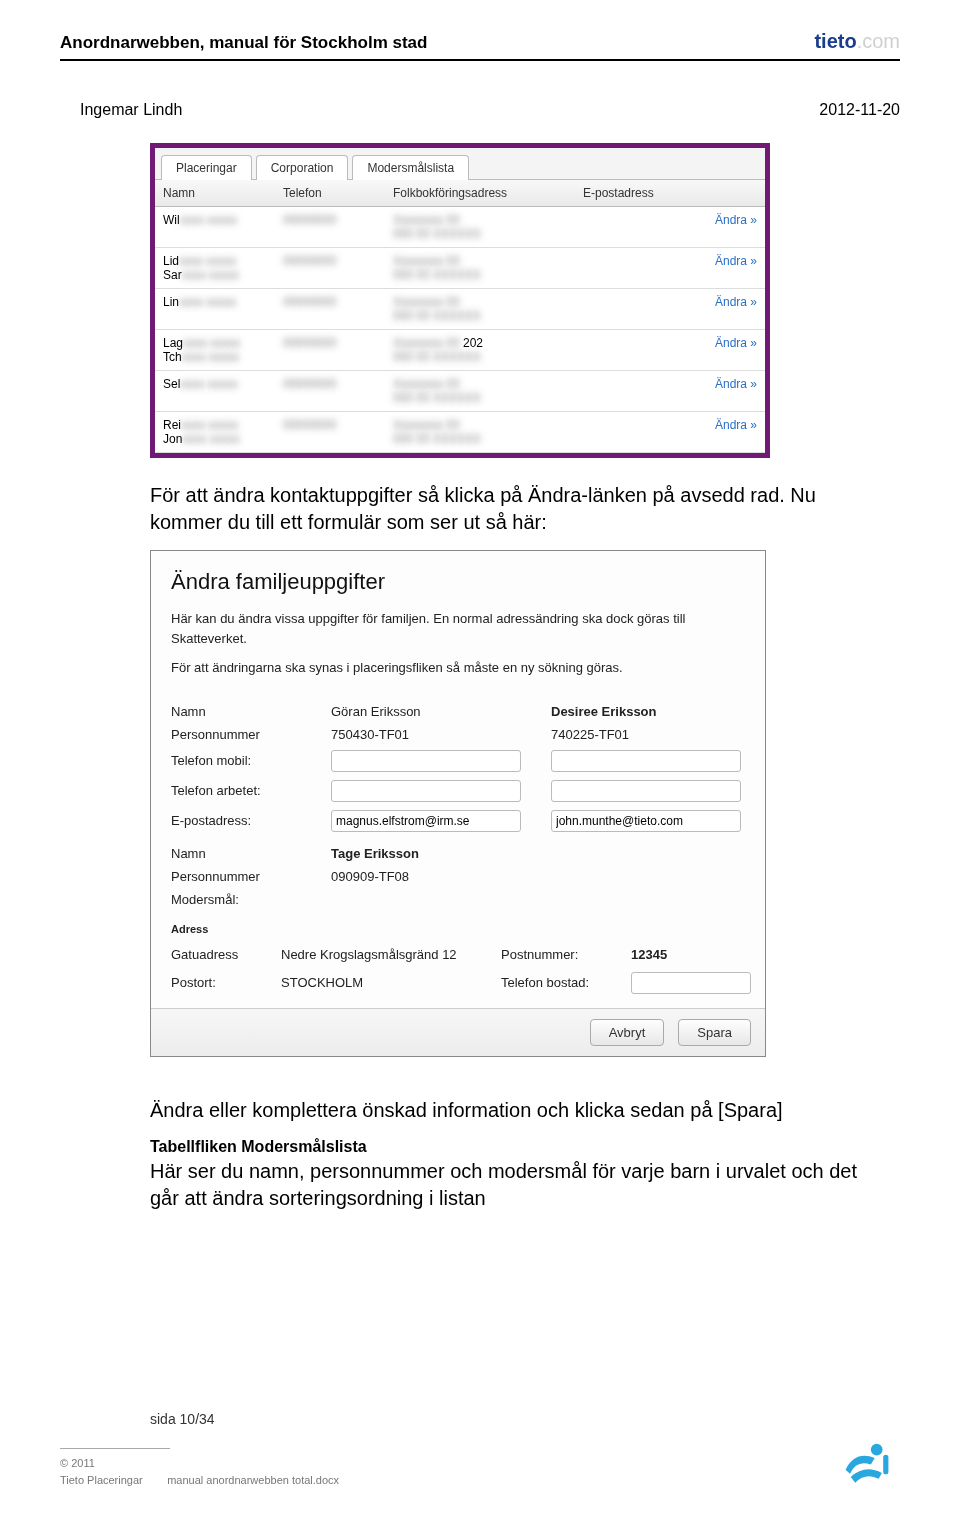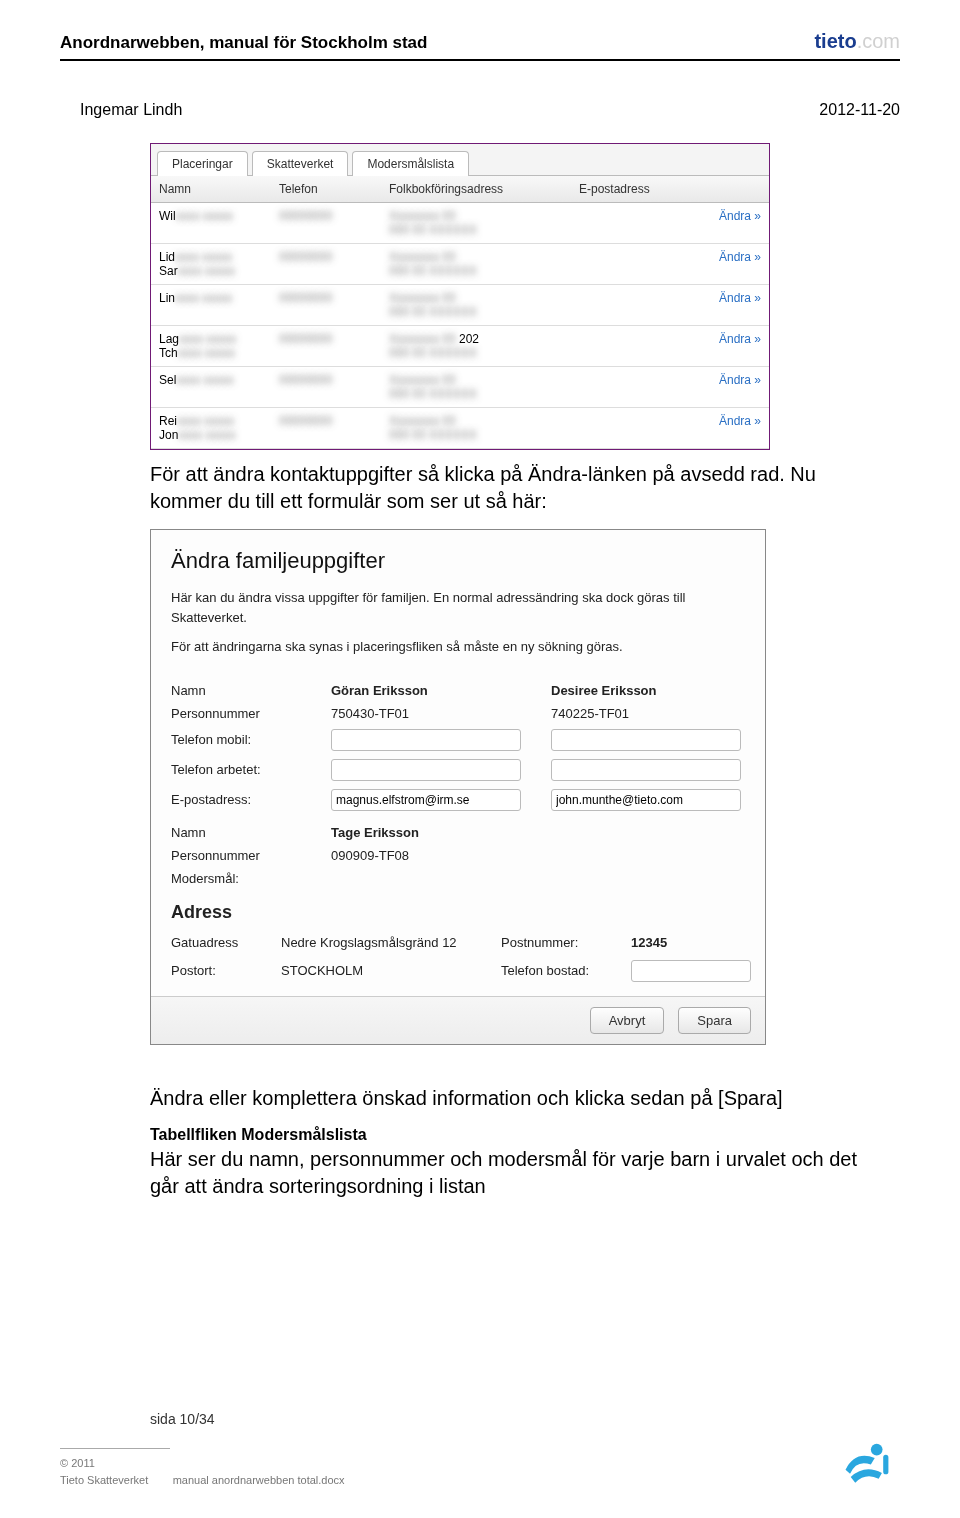--- a/index.html
+++ b/index.html
@@ -26,24 +26,24 @@
   }
   .doc-title { font-weight: bold; font-size: 17px; }
   .brand { font-size: 20px; font-weight: bold; color: #1a3d8f; }
   .brand .dot { color: #d0d0d0; font-weight: normal; }
   .brand .com { color: #d0d0d0; font-weight: normal; }
   .meta-row { display: flex; justify-content: space-between; margin-bottom: 24px; font-size: 16px; padding-left: 20px; }
   .content-indent { padding-left: 90px; padding-right: 20px; }
 
   
   .shot1 {
-    border: 1px solid #701a75;
+    border: 5px solid #701a75;
     background: #f4f4f4;
     font-size: 12px;
-    margin-bottom: 11px;
+    margin-bottom: 24px;
     width: 620px;
   }
   .shot1 .tabs { display: flex; padding: 6px 6px 0 6px; gap: 4px; }
   .shot1 .tab {
     background: #fff;
     border: 1px solid #bbb;
     border-bottom: none;
     border-radius: 4px 4px 0 0;
     padding: 5px 14px;
     font-size: 12px;
@@ -88,21 +88,21 @@
   .shot2 .lead2 { margin-bottom: 26px; }
   .shot2 .grid3 { display: grid; grid-template-columns: 160px 220px 220px; row-gap: 8px; align-items: center; }
   .shot2 .grid3 .lbl { color: #222; }
   .shot2 .grid3 .val { color: #222; }
   .shot2 input[type=text] {
     width: 190px; height: 22px; border: 1px solid #bbb; border-radius: 3px; padding: 2px 4px;
     font-size: 12px; background: #fff;
   }
   .shot2 input.short { width: 120px; }
   .shot2 .section-gap { height: 14px; }
-  .shot2 .subhead { font-weight: bold; margin: 16px 0 12px 0; font-size: 18px; }
+  .shot2 .subhead { font-weight: bold; margin: 16px 0 12px 0; font-size: 11px; }
   .shot2 .addr-grid {
     display: grid; grid-template-columns: 110px 220px 130px 120px; row-gap: 10px; align-items: center;
   }
   .shot2 .btnbar {
     border-top: 1px solid #ccc;
     background: linear-gradient(#f6f6f6,#ededed);
     padding: 10px 14px;
     display: flex; justify-content: flex-end; gap: 14px;
   }
   .shot2 .btn {
@@ -141,21 +141,21 @@
   <div class="meta-row">
     <div>Ingemar Lindh</div>
     <div>2012-11-20</div>
   </div>
 
   <div class="content-indent">
 
     <div class="shot1">
       <div class="tabs">
         <div class="tab">Placeringar</div>
-        <div class="tab">Skatteverket</div>
+        <div class="tab">Corporation</div>
         <div class="tab">Modersmålslista</div>
       </div>
       <div class="thead">
         <div class="c-name">Namn</div>
         <div class="c-tel">Telefon</div>
         <div class="c-addr">Folkbokföringsadress</div>
         <div class="c-mail">E-postadress</div>
         <div class="c-act"></div>
       </div>
       <div id="rows-container">
@@ -207,21 +207,21 @@
     <p class="body-p">För att ändra kontaktuppgifter så klicka på Ändra-länken på avsedd rad. Nu kommer du till ett formulär som ser ut så här:</p>
 
     <div class="shot2">
       <div class="shot2-inner">
         <h2>Ändra familjeuppgifter</h2>
         <p class="lead">Här kan du ändra vissa uppgifter för familjen. En normal adressändring ska dock göras till Skatteverket.</p>
         <p class="lead lead2">För att ändringarna ska synas i placeringsfliken så måste en ny sökning göras.</p>
 
         <div class="grid3">
           <div class="lbl">Namn</div>
-          <div class="val" style="font-weight:bold;">Göran Eriksson</div>
+          <div class="val" style="font-weight:normal;">Göran Eriksson</div>
           <div class="val" style="font-weight:bold;">Desiree Eriksson</div>
 
           <div class="lbl">Personnummer</div>
           <div class="val">750430-TF01</div>
           <div class="val">740225-TF01</div>
 
           <div class="lbl">Telefon mobil:</div>
           <div><input type="text" style=""></div>
           <div><input type="text" style=""></div>
 
@@ -276,21 +276,21 @@
     <p class="body-p">Här ser du namn, personnummer och modersmål för varje barn i urvalet och det går att ändra sorteringsordning i listan</p>
 
   </div>
 
   <div class="footer">
     <div class="fleft">
       <span class="pgno">sida 10/34</span>
       <div class="sep"></div>
       <div>© 2011</div>
       <div>
-        <span>Tieto Skatteverket</span>
+        <span>Tieto Placeringar</span>
         &nbsp;&nbsp;&nbsp;&nbsp;&nbsp;&nbsp;
         <span>manual anordnarwebben total.docx</span>
       </div>
     </div>
     <div>
       <svg class="tieto-logo" viewBox="0 0 100 80">
         <g fill="#2aa7df">
           <circle cx="68" cy="24" r="9"></circle>
           <path d="M20 55 q15 -30 45 -18 l-6 10 q-22 -8 -32 14 z"></path>
           <path d="M28 66 q22 -20 48 -6 l-5 9 q-20 -10 -36 6 z"></path>

